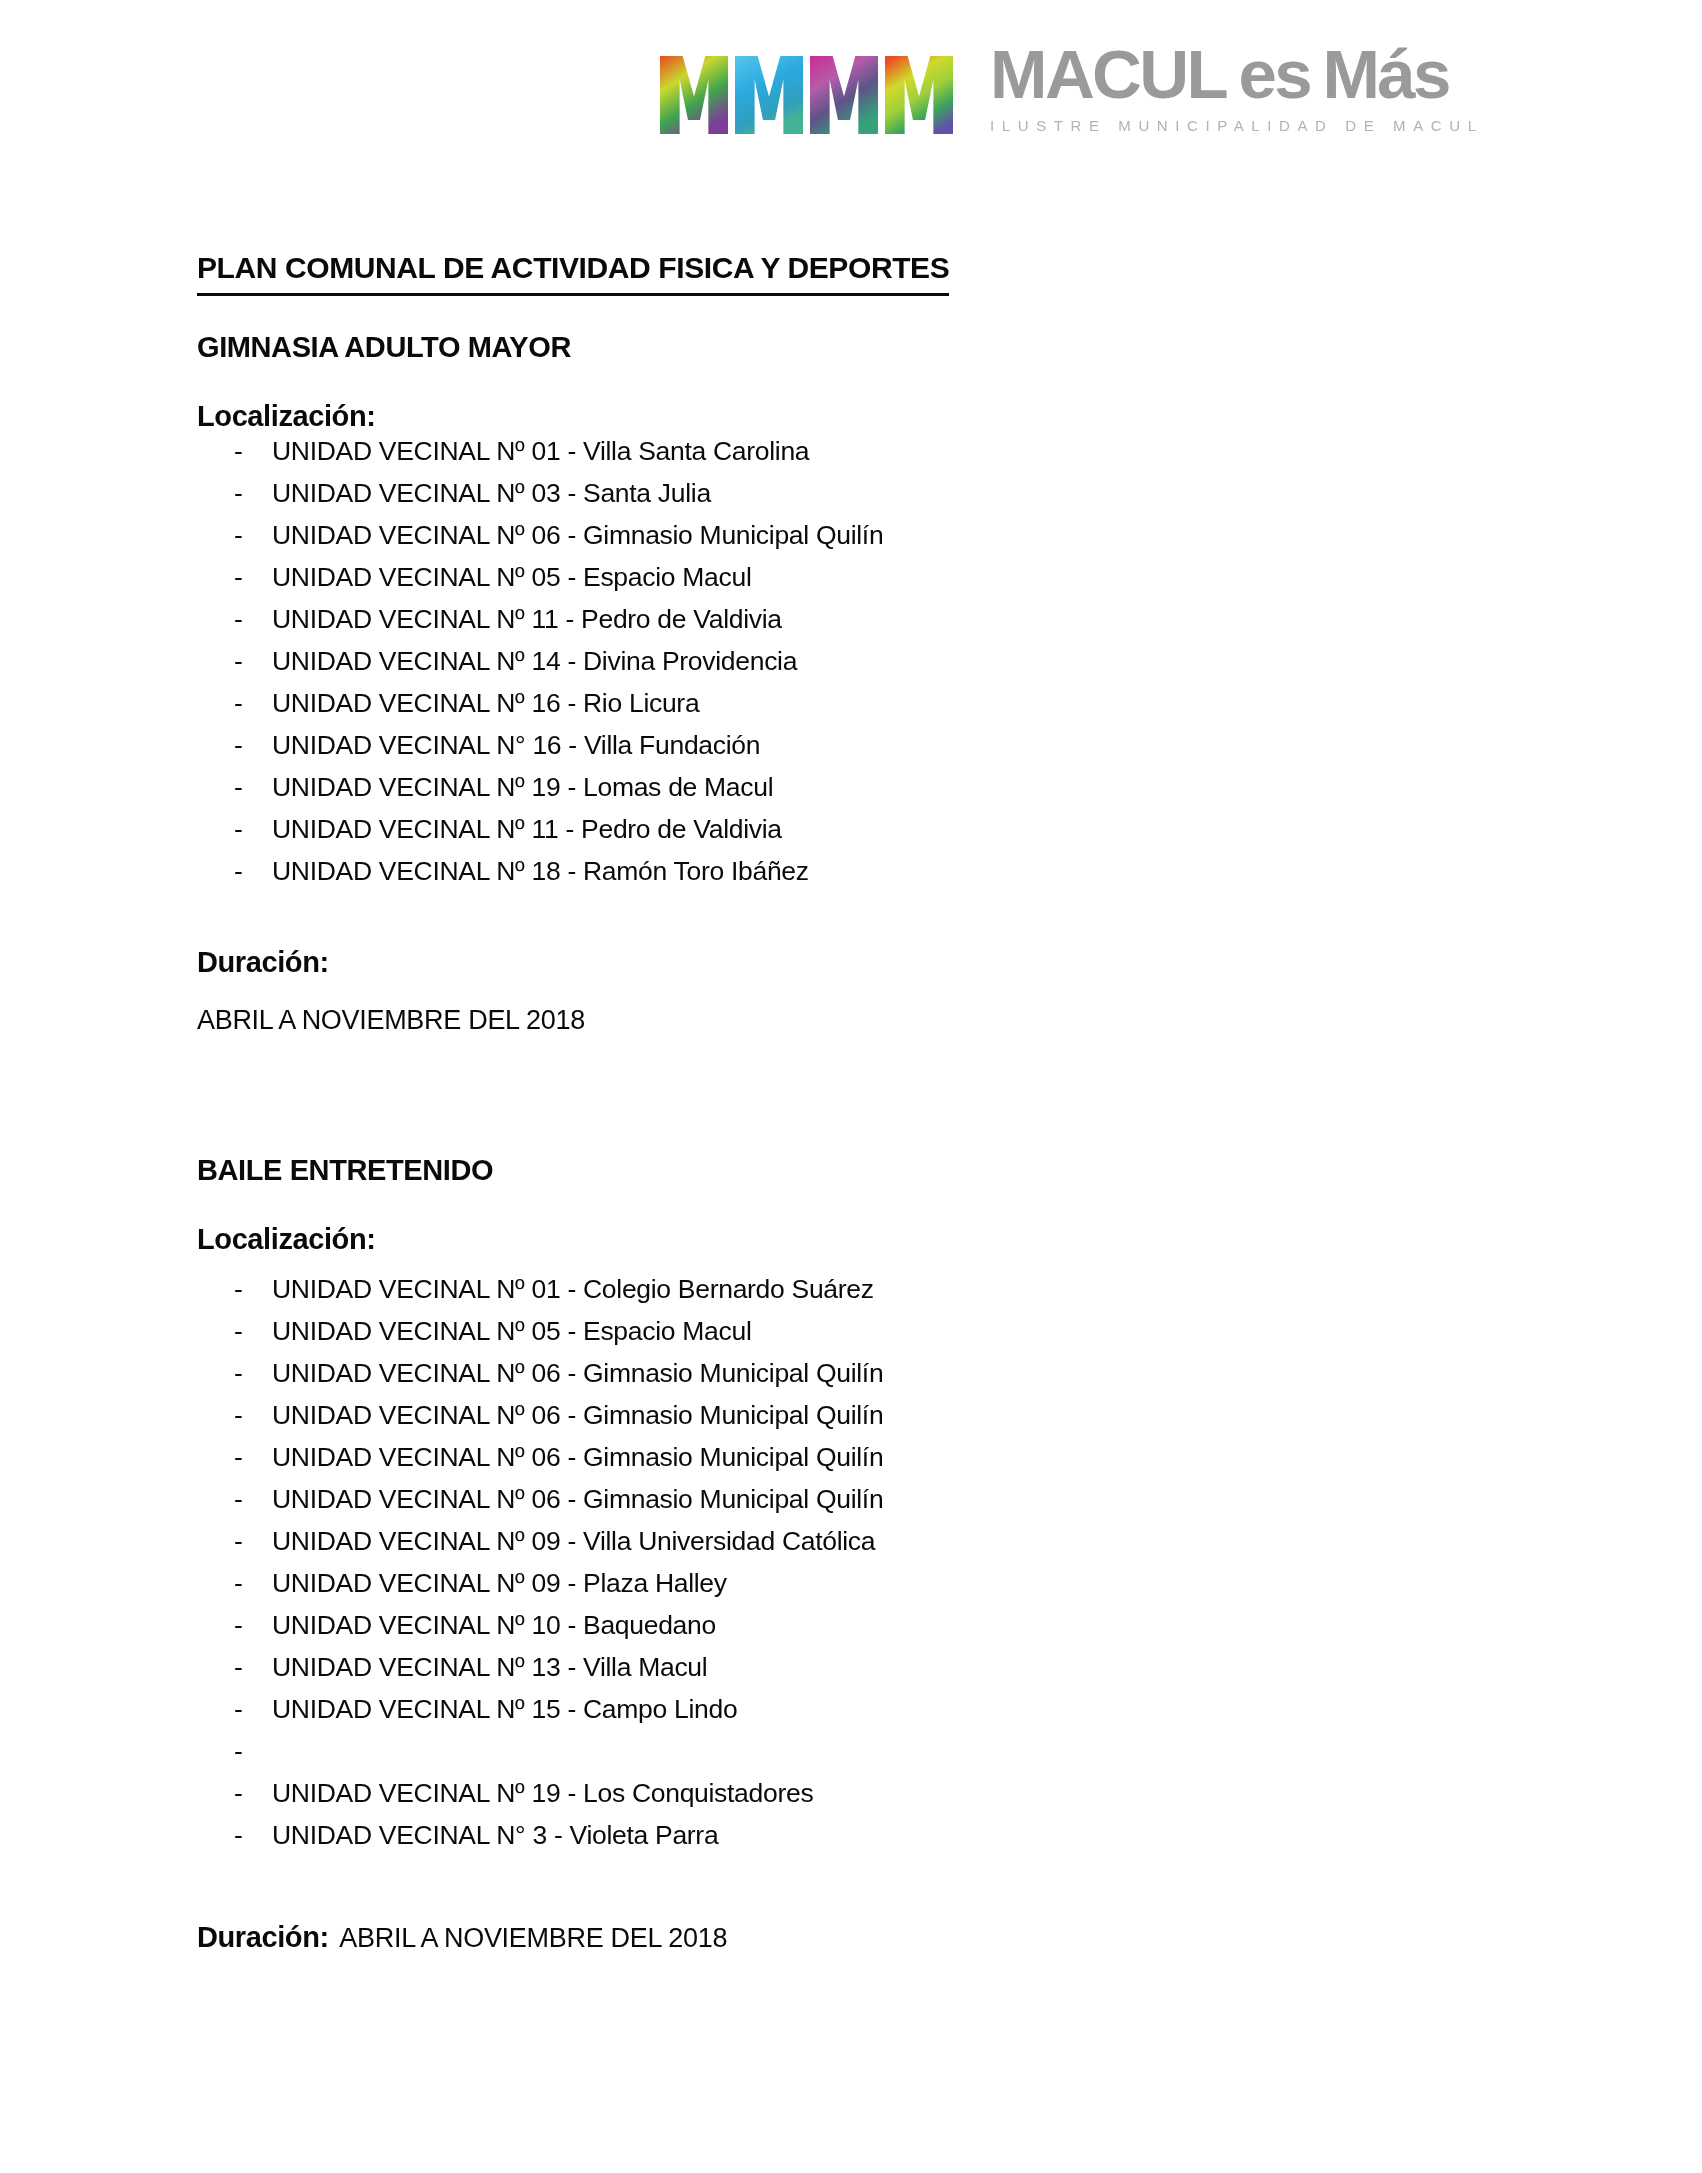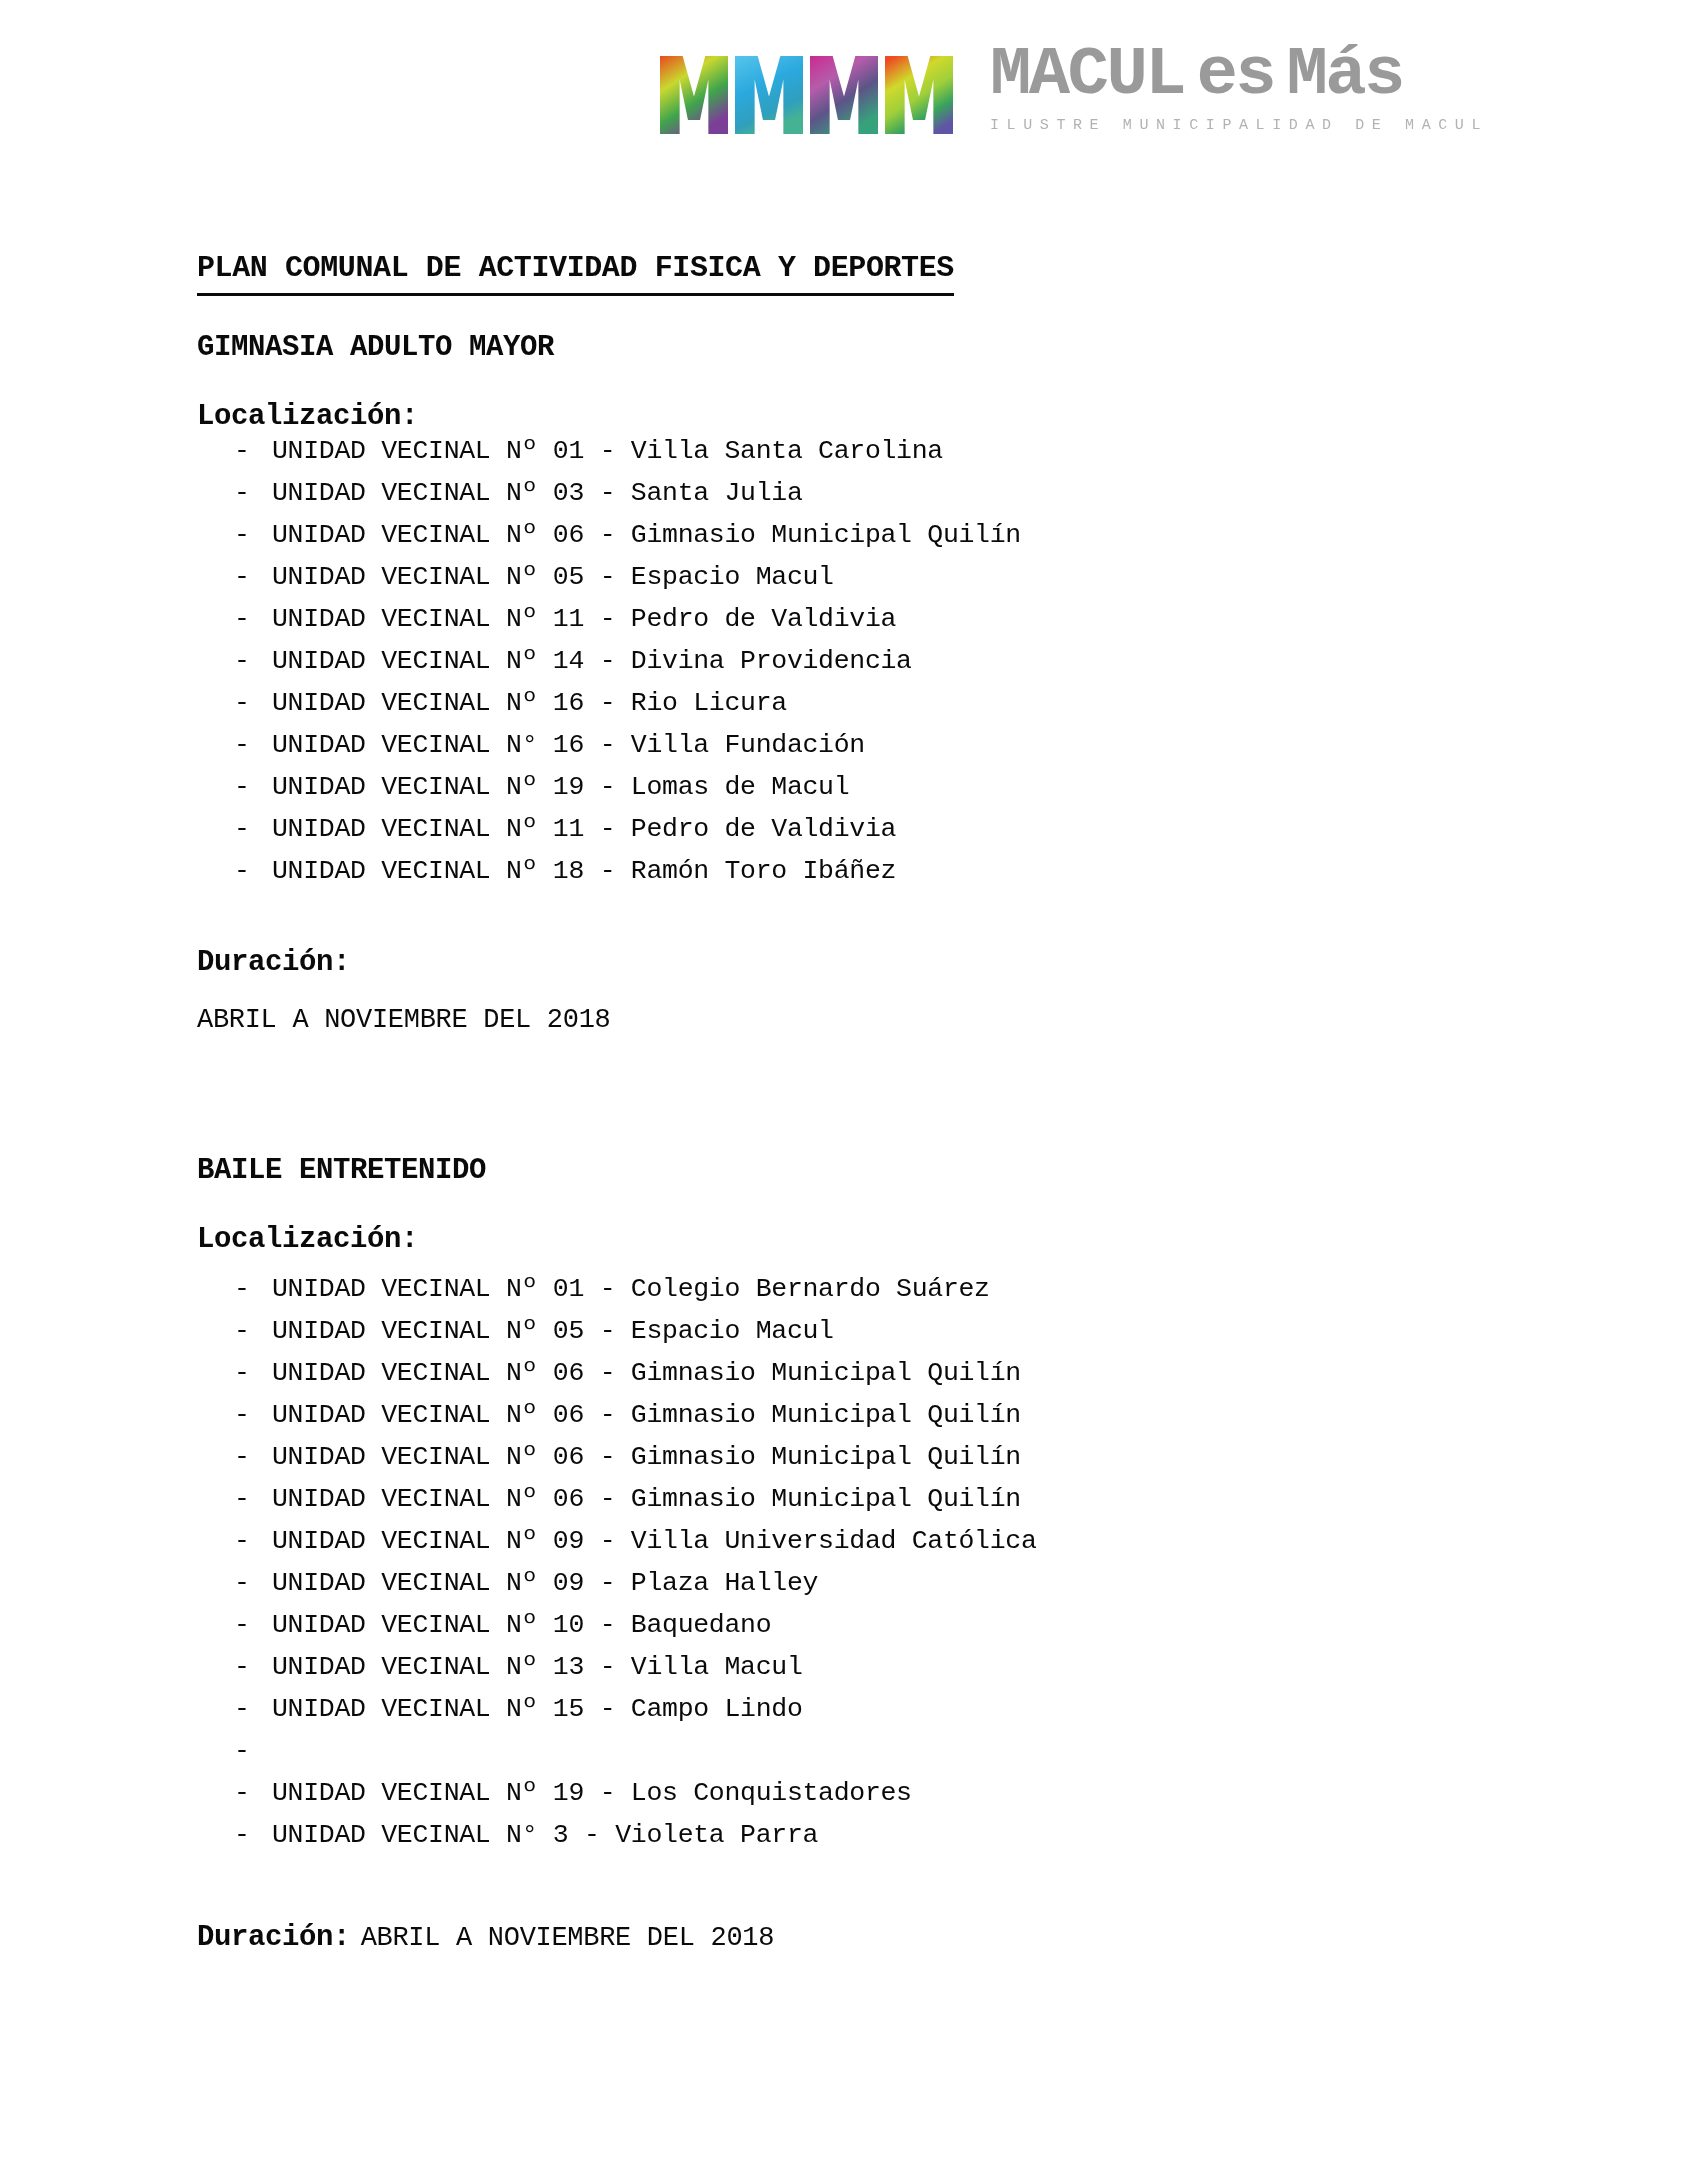--- a/index.html
+++ b/index.html
@@ -2,21 +2,21 @@
 <html style="font-size:14px"><head>
 <meta charset="utf-8">
 <style>
   html,body{margin:0;padding:0;background:#ffffff;}
   body{
     width:1703px;height:2174px;
     font-family:"Liberation Sans","DejaVu Sans",sans-serif;
     color:#0a0a0a;
     -webkit-font-smoothing:antialiased;
   }
-  .page{position:relative;width:1537px;height:2174px;background:#ffffff;overflow:hidden;font-family:Liberation Mono, monospace;}
+  .page{position:relative;width:1537px;height:2174px;background:#ffffff;overflow:hidden;}
 
   
   .logo-mmmm{position:absolute;left:660px;top:56px;display:flex;gap:7px;}
   .logo-mmmm svg{width:68px;height:78px;display:block;}
   .logo-wordmark{position:absolute;left:990px;top:37px;}
   .brand{font-weight:700;font-size:69px;line-height:76px;color:#9a9a9a;letter-spacing:-2.6px;white-space:nowrap;}
   .brand .gap{margin-left:12.4px;}
   .brand-sub{margin-top:3.5px;font-size:15px;letter-spacing:7.6px;color:#b2b2b2;white-space:nowrap;font-weight:400;}
 
   

